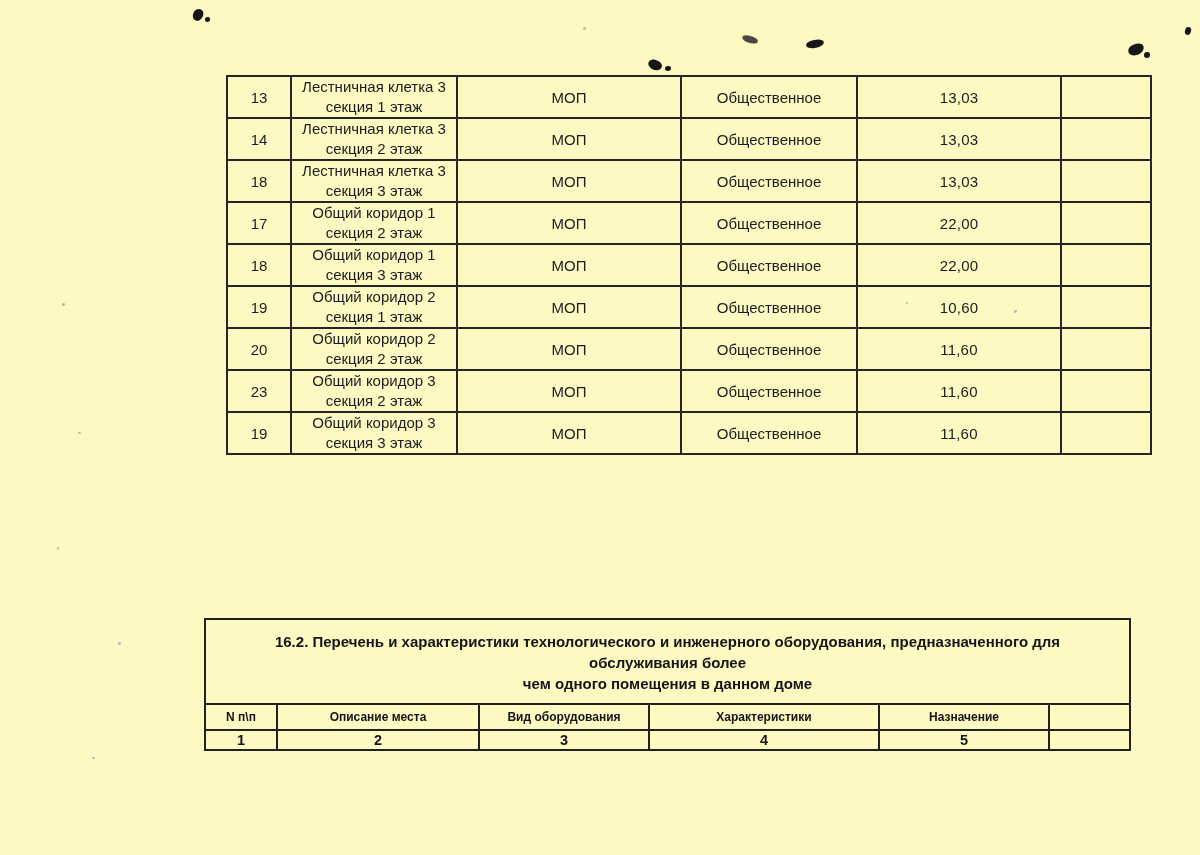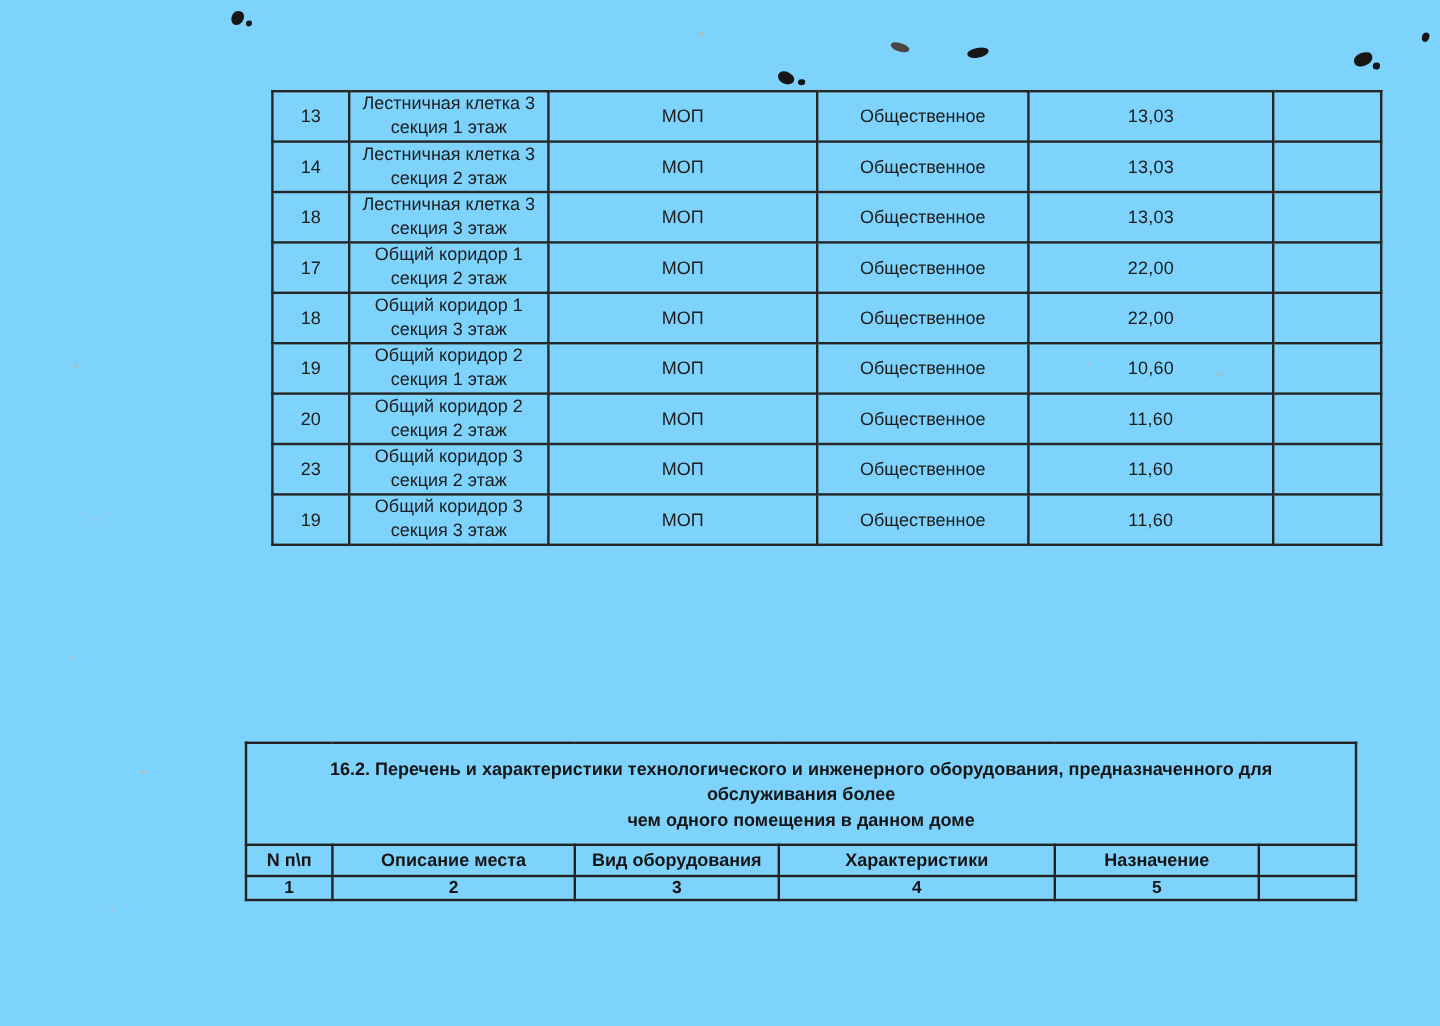--- a/index.html
+++ b/index.html
@@ -1,21 +1,21 @@
 <!DOCTYPE html>
 <html><head>
 <meta charset="utf-8">
 <style>
   * { margin:0; padding:0; box-sizing:border-box; }
   html,body { background:#ffffff; }
   .page {
     position:relative;
     width:1200px;
     height:855px;
-    background:#7dd3fc;
+    background:#fef9c3;
     overflow:hidden;
     font-family:"Liberation Sans", sans-serif;
     color:#1e1e1e;
   }
 
   
   table { border-collapse:collapse; table-layout:fixed; }
   .t1 {
     position:absolute; left:226px; top:75px; width:924px;
   }
@@ -33,21 +33,21 @@
   .t1 .c-area { letter-spacing:0.2px; }
 
   
   .t2 {
     position:absolute; left:204px; top:618px; width:925px;
   }
   .t2 td {
     border:2px solid #222222;
     text-align:center;
     vertical-align:middle;
-    font-size:15px;
+    font-size:12px;
     color:#151515;
     padding:0 2px;
   }
   .t2 .t2-title {
     font-weight:bold;
     padding:11px 14px 9px 14px;
     line-height:21px;
     font-size:15px;
   }
   .t2 .t2-head td { font-weight:bold; height:26px; }

